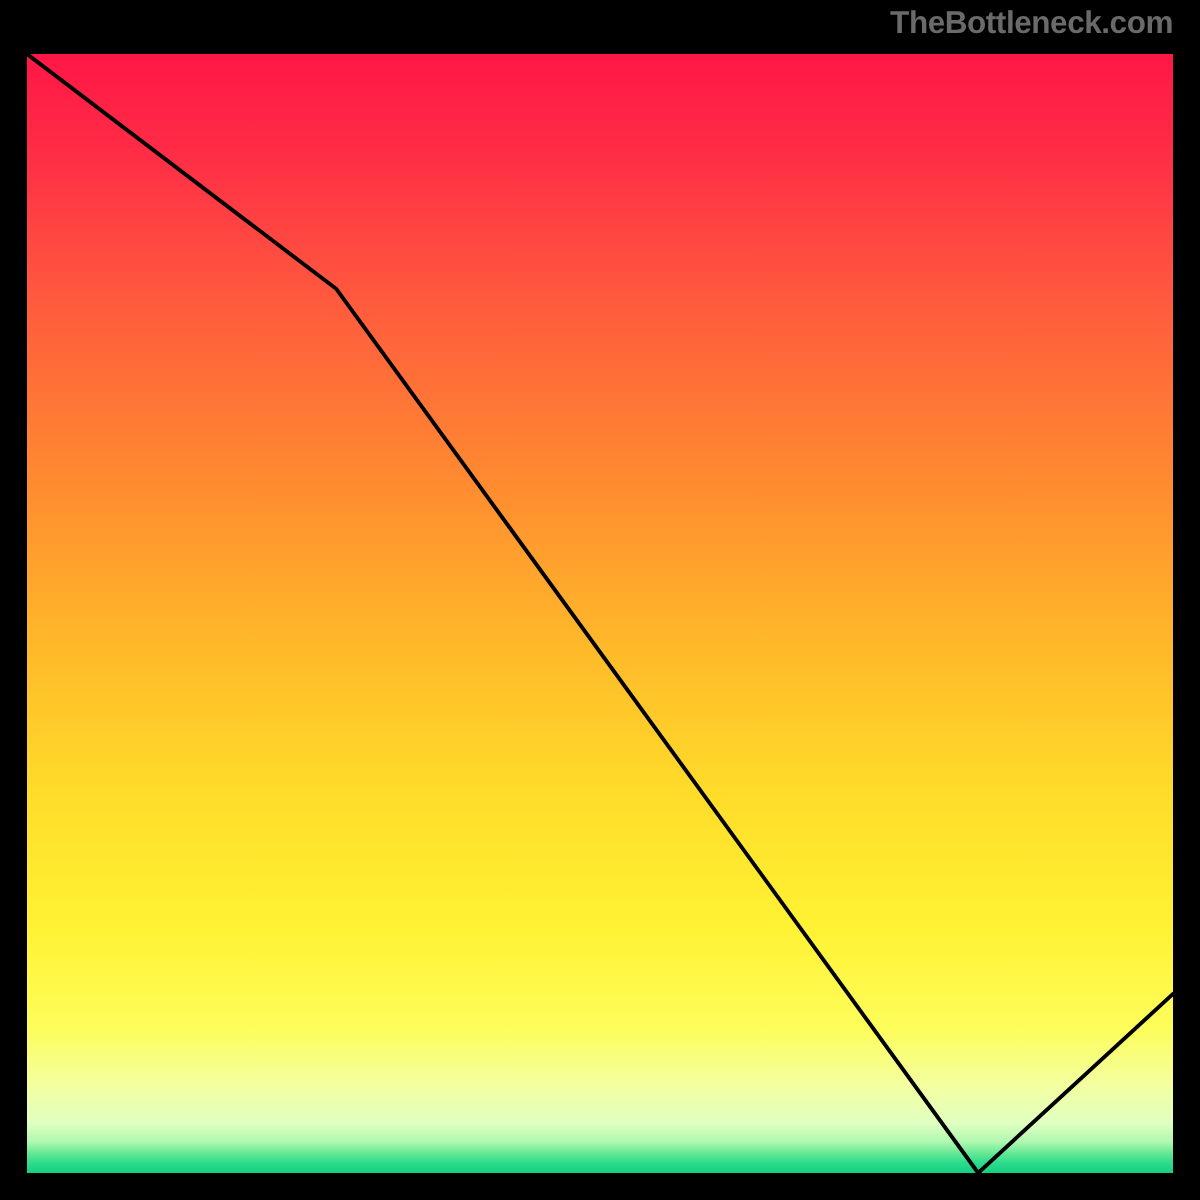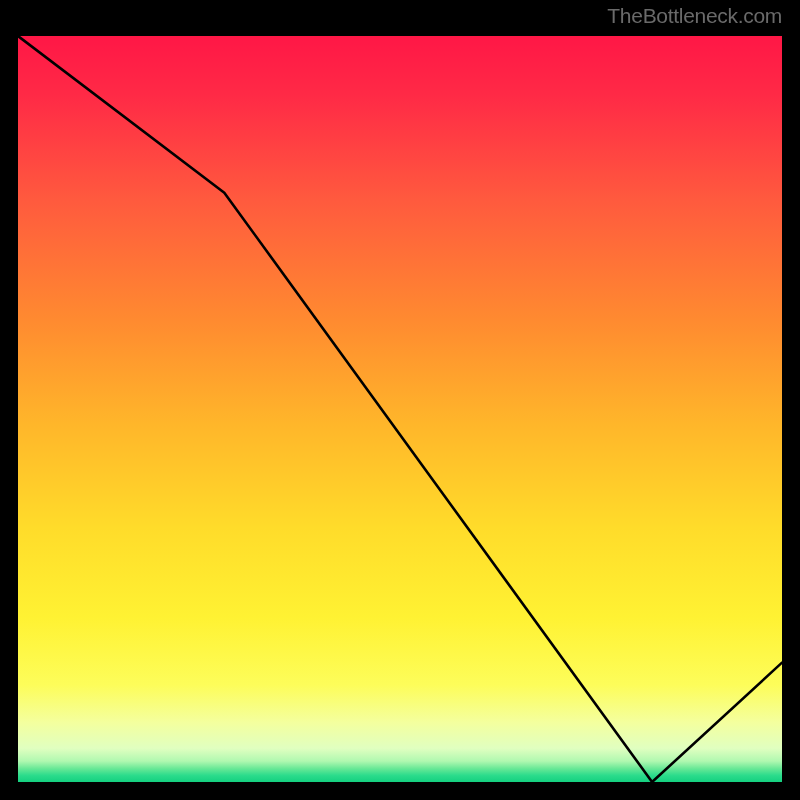--- a/index.html
+++ b/index.html
@@ -10,21 +10,21 @@
     background: #000;
     position: relative;
     font-family: Arial, Helvetica, sans-serif;
   }
   .attribution {
     position: absolute;
     top: 4px;
     right: 18px;
     color: #6a6a6a;
     font-size: 21px;
-    font-weight: 400;
+    font-weight: 700;
     letter-spacing: -0.3px;
   }
   .plot-frame {
     position: absolute;
     left: 15px;
     top: 33px;
     width: 770px;
     height: 752px;
     border: 3px solid #000;
     box-sizing: border-box;

